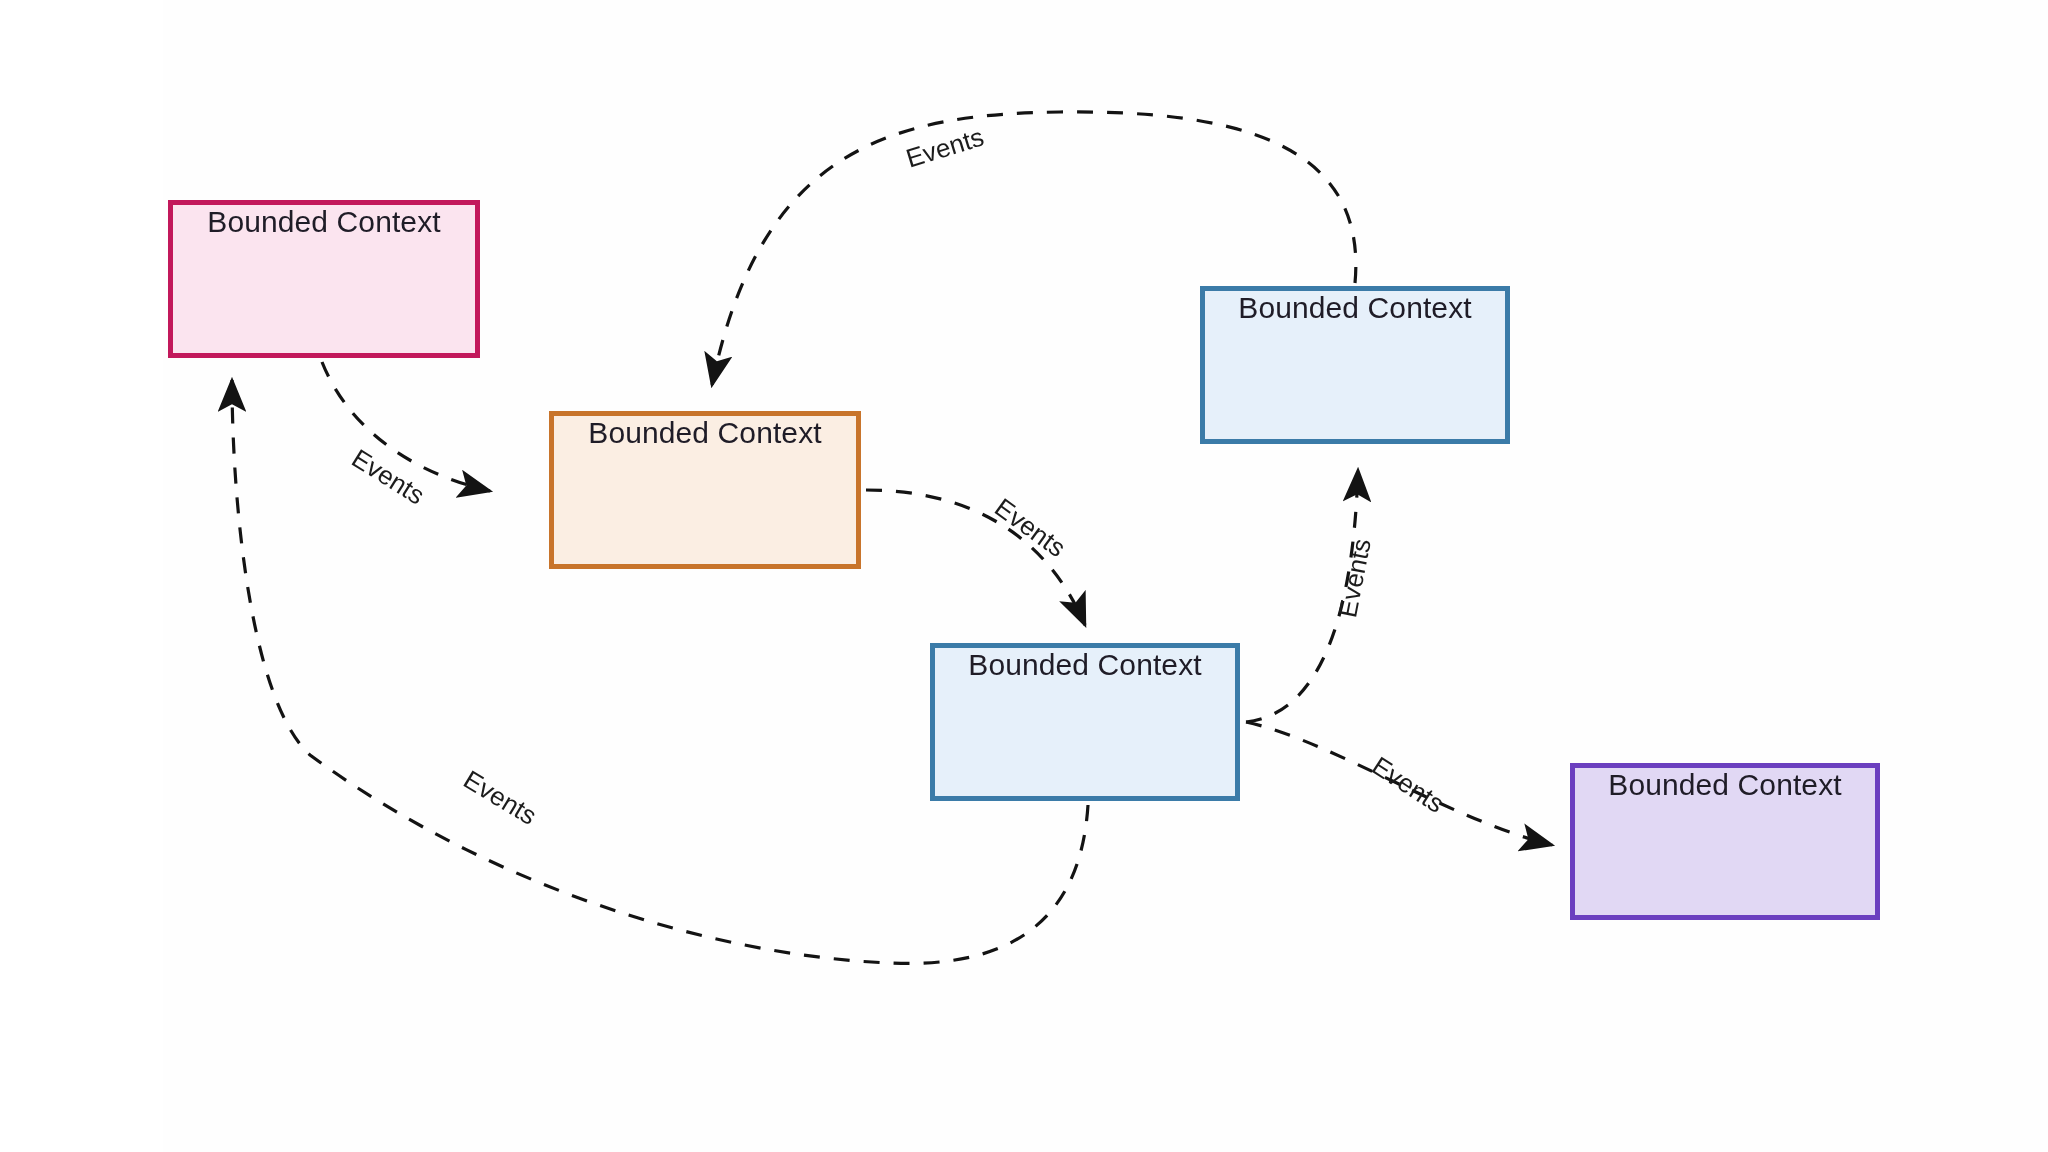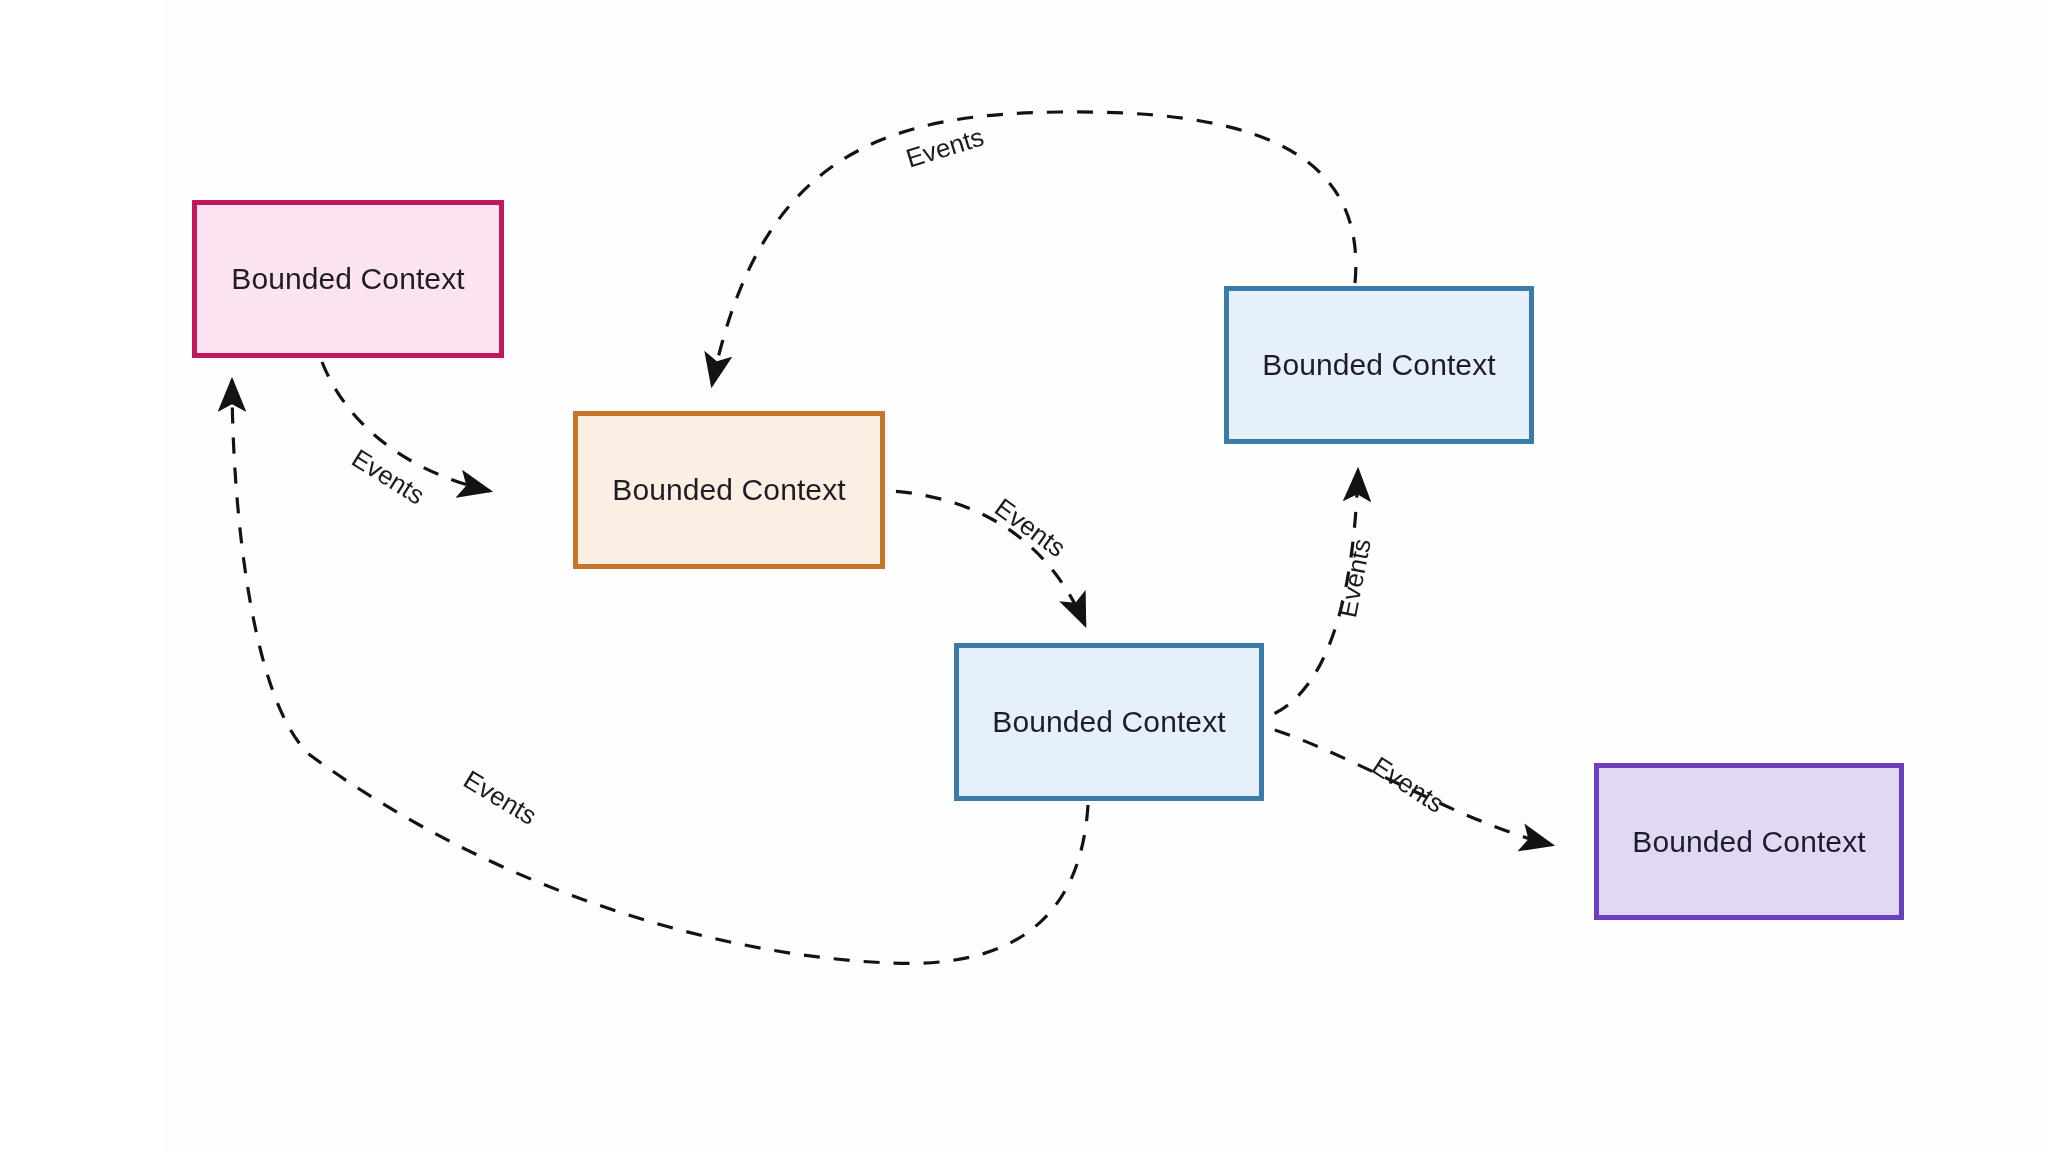--- a/index.html
+++ b/index.html
@@ -35,25 +35,23 @@
     position: absolute;
     left: 0;
     top: 0;
     width: 2048px;
     height: 1152px;
   }
   .node {
     position: absolute;
     box-sizing: border-box;
     display: flex;
-    align-items: center;
     justify-content: center;
     border-style: solid;
     border-width: 5px;
-    margin-left: 24px;
   }
   .node-label {
     font-size: 30px;
     color: #1f1c27;
     letter-spacing: 0.1px;
     white-space: nowrap;
     font-family: "Liberation Sans", "DejaVu Sans", sans-serif;
   }
   .edge-label {
     position: absolute;

